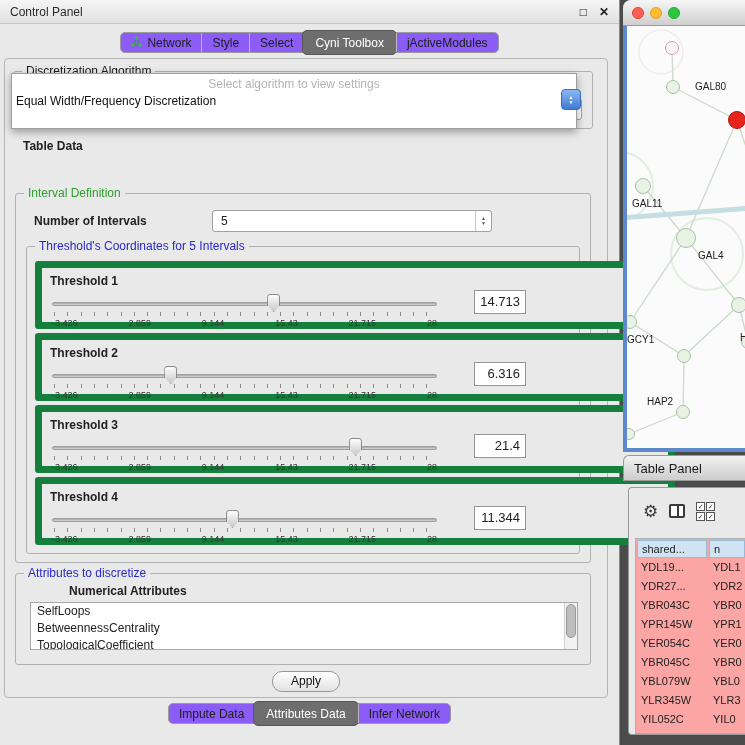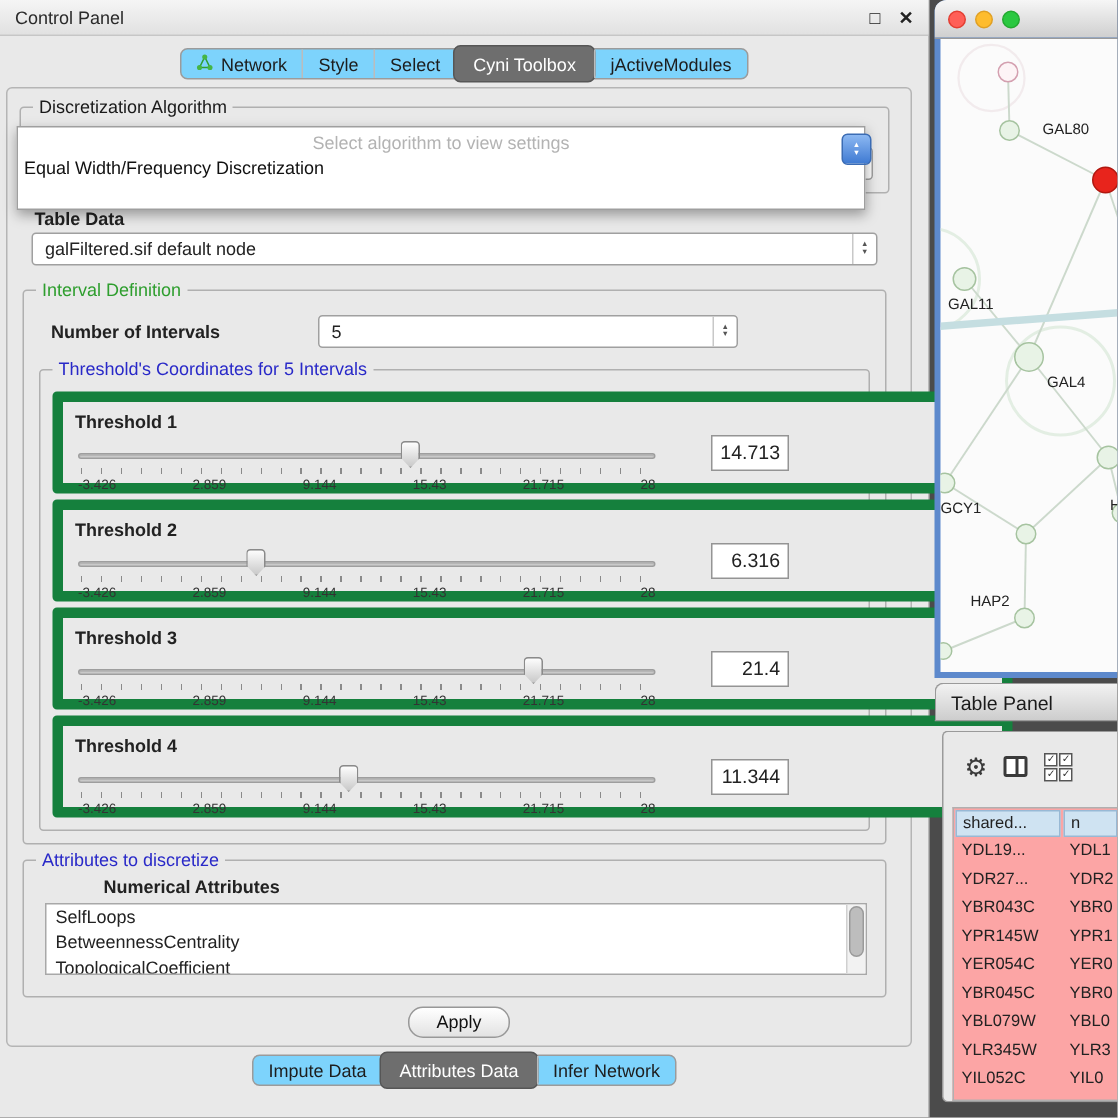--- a/index.html
+++ b/index.html
@@ -8,21 +8,21 @@
 
 
 .control-panel { position:absolute; left:0; top:0; width:620px; height:745px; background:#e9e9e9; border-right:1px solid #8a8a8a; }
 .cp-titlebar { height:24px; display:flex; align-items:center; padding:0 10px; background:linear-gradient(#f5f5f5,#e1e1e1); border-bottom:1px solid #c6c6c6; }
 .cp-title { font-size:12px; color:#2a2a2a; }
 .spacer { flex:1; }
 .tb-icon { font-size:12px; color:#222; margin-left:12px; cursor:default; }
 .close { font-weight:bold; }
 
 .tabbar { display:flex; justify-content:center; margin-top:8px; }
-.seg { display:flex; align-items:center; background:#7dd3fc; border:1px solid #9b9b9b; border-radius:5px; height:21px; }
+.seg { display:flex; align-items:center; background:#8b5cf6; border:1px solid #9b9b9b; border-radius:5px; height:21px; }
 .seg .tab { display:flex; align-items:center; gap:5px; padding:0 10px; font-size:12px; color:#1d1d1d; border-left:1px solid #bcbcbc; height:100%; white-space:nowrap; }
 .seg .tab:first-child { border-left:none; }
 .seg .tab.sel { background:#6e6e6e; color:#fff; border:1px solid #565656; border-radius:5px; height:25px; margin:0 -1px; padding:0 12px; }
 
 .cp-content { position:absolute; left:4px; top:58px; width:604px; height:640px; border:1px solid #b5b5b5; border-radius:4px; background:#e9e9e9; }
 
 .group { position:absolute; border:1px solid #b0b0b0; border-radius:3px; }
 .group-title { position:absolute; top:-8px; left:8px; background:#e9e9e9; padding:0 4px; font-size:12px; white-space:nowrap; }
 .gt-black { color:#1a1a1a; }
 .gt-green { color:#2e9e2e; }
@@ -33,21 +33,21 @@
 .stepper { width:16px; height:100%; display:flex; flex-direction:column; align-items:center; justify-content:center; color:#555; border-left:1px solid #c8c8c8; font-size:5px; line-height:5px; }
 .stepper::before { content:"▲"; }
 .stepper::after  { content:"▼"; }
 
 .algorithm-group { left:8px; top:12px; width:580px; height:58px; }
 .algo-combo { left:12px; top:26px; width:556px; }
 .blue-peek { position:absolute; left:556px; top:30px; width:20px; height:21px; z-index:7; display:flex; flex-direction:column; align-items:center; justify-content:center; color:#fff; font-size:5px; line-height:5px; background:linear-gradient(#8cb8f2,#3f7ad2); border:1px solid #3b6cb4; border-radius:4px; }
 .blue-peek::before { content:"▲"; }
 .blue-peek::after  { content:"▼"; }
 
-.popup { position:absolute; left:6px; top:25px; width:566px; height:56px; background:#fff; border:1px solid #9f9f9f; box-shadow:0 3px 8px rgba(0,0,0,.35); z-index:6; }
+.popup { position:absolute; left:6px; top:14px; width:566px; height:56px; background:#fff; border:1px solid #9f9f9f; box-shadow:0 3px 8px rgba(0,0,0,.35); z-index:6; }
 .popup-hint { text-align:center; color:#b3b3b3; font-size:12px; padding-top:3px; height:19px; }
 .popup-item { font-size:12px; padding:1px 4px; color:#111; white-space:nowrap; }
 .popup-item.bold { font-weight:bold; }
 
 .table-data-label { position:absolute; left:18px; top:80px; font-weight:bold; font-size:12px; }
 .table-data-combo { left:16px; top:96px; width:564px; }
 
 .interval-group { left:10px; top:134px; width:576px; height:370px; }
 .intervals-label { position:absolute; left:18px; top:20px; font-weight:bold; font-size:12px; }
 .intervals-combo { left:196px; top:16px; width:280px; }
@@ -162,24 +162,20 @@
     </div>
 
     <div class="blue-peek"></div>
 
     <div class="popup">
       <div class="popup-hint">Select algorithm to view settings</div>
       <div class="popup-item">Equal Width/Frequency Discretization</div>
     </div>
 
     <div class="table-data-label">Table Data</div>
-    <div class="combo table-data-combo">
-      <span class="combo-text">galFiltered.sif default node</span>
-      <span class="stepper"></span>
-    </div>
 
     <div class="group interval-group">
       <span class="group-title gt-green">Interval Definition</span>
 
       <div class="intervals-label">Number of Intervals</div>
       <div class="combo intervals-combo">
         <span class="combo-text">5</span>
         <span class="stepper"></span>
       </div>
 

